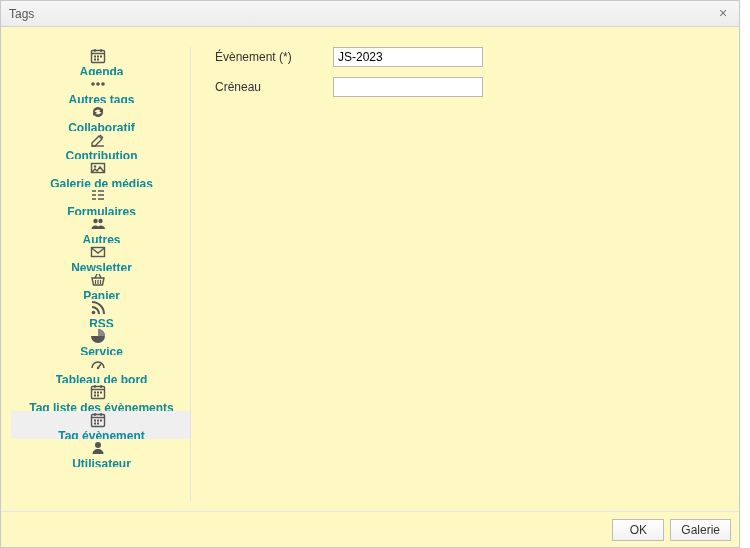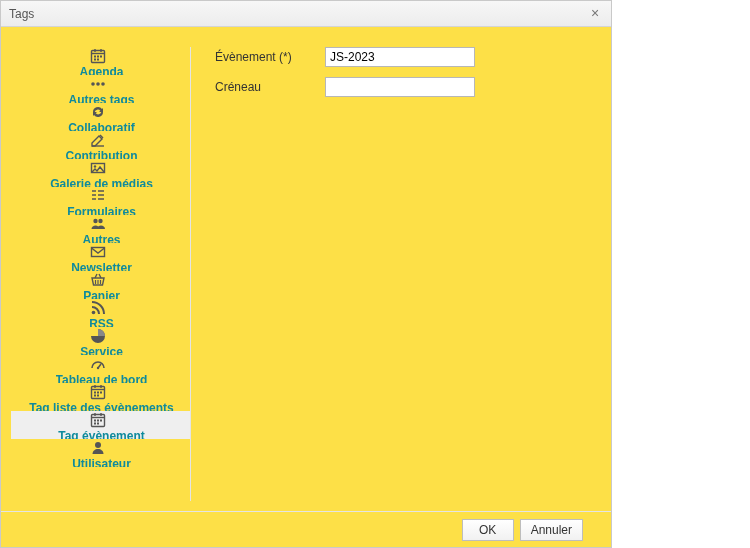--- a/index.html
+++ b/index.html
@@ -1,20 +1,20 @@
 <!DOCTYPE html>
 <html><head>
 <meta charset="utf-8">
 <style>
   * { box-sizing: border-box; }
   html,body { margin:0; padding:0; font-family: Arial, Helvetica, sans-serif; font-size:12px; color:#333; }
   .dialog {
-    width:612px; height:548px;
+    width:740px; height:548px;
     border:1px solid #c9c9c9;
-    background:#fde047;
+    background:#fef9c3;
     display:flex; flex-direction:column;
     position:relative;
   }
   .titlebar {
     height:26px;
     background:linear-gradient(#f7f7f7,#ececec);
     border-bottom:1px solid #d4d4d4;
     display:flex; align-items:center;
     padding:0 8px;
     color:#555;
@@ -65,27 +65,28 @@
   .form-row label {
     width:110px;
     font-size:12px;
     color:#333;
   }
   .form-row input {
     width:150px; height:20px;
     border:1px solid #b7b7b7;
     padding:0 4px;
     font-size:12px;
+    margin-left:8px;
   }
 
   .footer {
     height:36px;
     border-top:1px solid #e4e4e4;
     display:flex; align-items:center; justify-content:flex-end;
-    padding:0 28px; gap:6px;
+    padding:0 8px; gap:6px;
   }
   .footer button {
     min-width:52px; height:22px;
     border:1px solid #bdbdbd;
     background:linear-gradient(#ffffff,#f1f1f1);
     font-size:12px;
     color:#333;
     cursor:pointer;
     padding:0 10px;
   }
@@ -280,15 +281,15 @@
       </div>
       <div class="form-row">
         <label>Créneau</label>
         <input type="text" value="" style="">
       </div>
     </div>
   </div>
 
   <div class="footer">
     <button>OK</button>
-    <button>Annuler</button>
+    <button>Galerie</button>
   </div>
 </div>
 
 </body></html>

